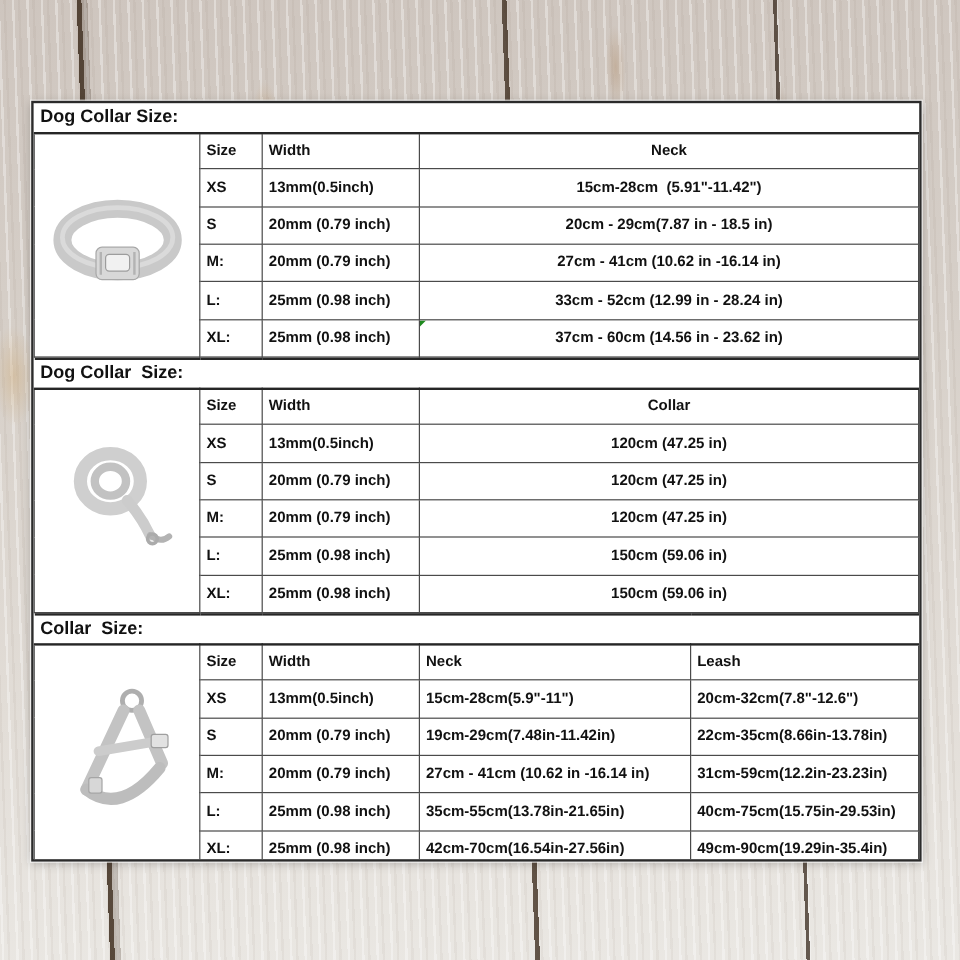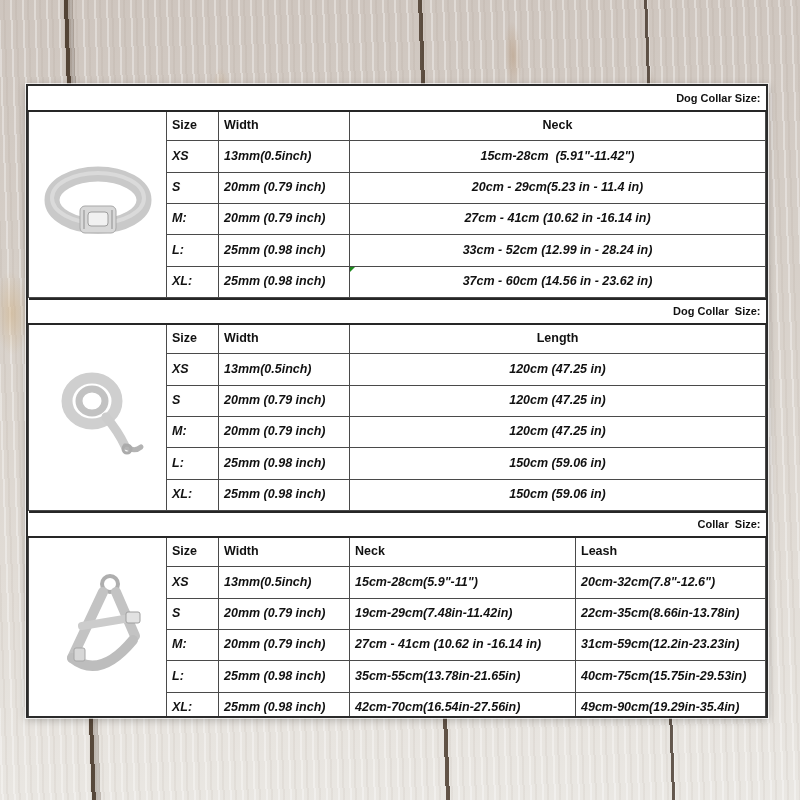--- a/index.html
+++ b/index.html
@@ -39,25 +39,25 @@
   table { border-collapse: collapse; table-layout: fixed; width: 100%; }
   td {
     border: 1px solid #4a4a4a;
     font-weight: bold; font-size: 12.5px; color: #111;
     padding: 0 5px; vertical-align: middle;
     white-space: pre-wrap; overflow: hidden; line-height: 1.1;
   }
   tr.title td {
     border-left: none; border-right: none;
     border-top: 2px solid #262626; border-bottom: 2px solid #262626;
-    text-align: right; font-size: 11px;
+    text-align: left; font-size: 15px;
   }
   .first tr.title td { border-top: none; }
   tr.t25 { height: 25px; }
-  tr.hr  { height: 22px; } tr.dr  { height: 23px; font-style: italic; }
+  tr.hr  { height: 22px; } tr.dr  { height: 23px; }
   .al { text-align: left; } .ac { text-align: center; }
   td.img-cell { padding: 0; text-align: center; vertical-align: middle; position: relative; }
   .w-img   { width: 138px; } .w-size { width: 52px; }
   .w-width { width: 131px; } .w-neckh { width: 226px; }
   td.rel { position: relative; }
   .marker {
     position: absolute; top: 0; left: 0; width: 0; height: 0;
     border-top: 5px solid #1e8a1e; border-right: 5px solid transparent;
   }
   svg { display: block; margin: 0 auto; }
@@ -96,21 +96,21 @@
       <td class="ac">Neck</td>
     </tr>
     <tr class="dr">
           <td class="al">XS</td>
           <td class="al">13mm(0.5inch)</td>
           <td class="ac">15cm-28cm  (5.91"-11.42")</td>
         </tr>
     <tr class="dr">
           <td class="al">S</td>
           <td class="al">20mm (0.79 inch)</td>
-          <td class="ac">20cm - 29cm(5.23 in - 11.4 in)</td>
+          <td class="ac">20cm - 29cm(7.87 in - 18.5 in)</td>
         </tr>
     <tr class="dr">
           <td class="al">M:</td>
           <td class="al">20mm (0.79 inch)</td>
           <td class="ac">27cm - 41cm (10.62 in -16.14 in)</td>
         </tr>
     <tr class="dr">
           <td class="al">L:</td>
           <td class="al">25mm (0.98 inch)</td>
           <td class="ac">33cm - 52cm (12.99 in - 28.24 in)</td>
@@ -139,21 +139,21 @@
         <svg width="132" height="130" viewBox="0 0 132 130">
           <ellipse cx="60" cy="48" rx="25" ry="23" fill="none" stroke="#cfcfcf" stroke-width="11"></ellipse>
           <ellipse cx="60" cy="48" rx="13" ry="12" fill="none" stroke="#c2c2c2" stroke-width="7"></ellipse>
           <path d="M74 64 Q86 78 93 93" stroke="#cccccc" stroke-width="9" fill="none" stroke-linecap="round"></path>
           <path d="M93 93 q9 7 16 1" stroke="#b3b3b3" stroke-width="5" fill="none" stroke-linecap="round"></path>
           <circle cx="95" cy="96" r="4" fill="none" stroke="#ababab" stroke-width="3"></circle>
         </svg>
       </td>
       <td class="al">Size</td>
       <td class="al">Width</td>
-      <td class="ac">Length</td>
+      <td class="ac">Collar</td>
     </tr>
     <tr class="dr">
           <td class="al">XS</td>
           <td class="al">13mm(0.5inch)</td>
           <td class="ac">120cm (47.25 in)</td>
         </tr>
     <tr class="dr">
           <td class="al">S</td>
           <td class="al">20mm (0.79 inch)</td>
           <td class="ac">120cm (47.25 in)</td>

